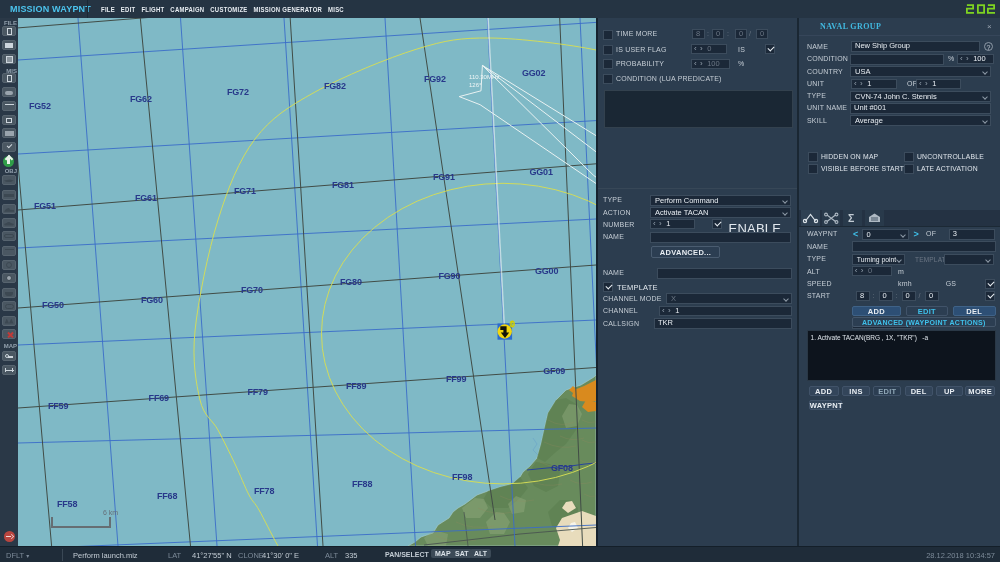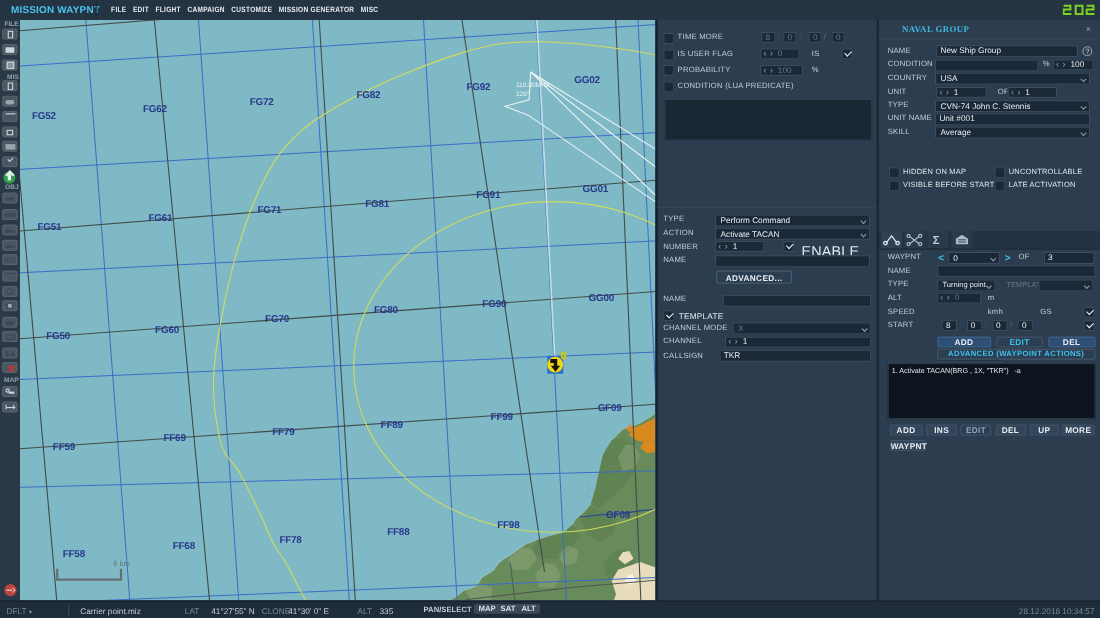--- a/index.html
+++ b/index.html
@@ -385,21 +385,21 @@
   <div class="btn" style="left:74.3px;top:368.3px;width:28px;height:10px;line-height:10px;background:#2c3e52;color:#8fa6b6;">EDIT</div>
   <div class="btn" style="left:105.6px;top:368.3px;width:28px;height:10px;line-height:10px;">DEL</div>
   <div class="btn" style="left:136.9px;top:368.3px;width:27px;height:10px;line-height:10px;">UP</div>
   <div class="btn" style="left:166.2px;top:368.3px;width:30px;height:10px;line-height:10px;">MORE</div>
   <div class="btn" style="left:9.7px;top:381.6px;width:33px;height:10px;line-height:10px;">WAYPNT</div>
 </div>
 
 <div id="statusbar">
   <span class="g" style="position:absolute;left:6px;top:4px;">DFLT <span style="font-size:6px;">▾</span></span>
   <span style="position:absolute;left:62px;top:2px;width:1px;height:12px;background:#3a4855;"></span>
-  <span class="w" style="position:absolute;left:73px;top:4px;">Carrier point.miz</span>
+  <span class="w" style="position:absolute;left:73px;top:4px;">Perform launch.miz</span>
   <span class="g" style="position:absolute;left:168px;top:4px;">LAT</span>
   <span class="w" style="position:absolute;left:192px;top:4px;">41°27'55" N</span>
   <span class="g" style="position:absolute;left:238px;top:4px;">CLONE</span>
   <span class="w" style="position:absolute;left:262px;top:4px;">41°30' 0" E</span>
   <span class="g" style="position:absolute;left:325px;top:4px;">ALT</span>
   <span class="w" style="position:absolute;left:345px;top:4px;">335</span>
   <span class="w" style="position:absolute;left:385px;top:4px;font-size:7px;font-weight:bold;">PAN/SELECT</span>
   <span class="sbtn" style="position:absolute;left:431px;top:2px;">MAP</span>
   <span class="sbtn" style="position:absolute;left:451px;top:2px;">SAT</span>
   <span class="sbtn" style="position:absolute;left:470px;top:2px;">ALT</span>

